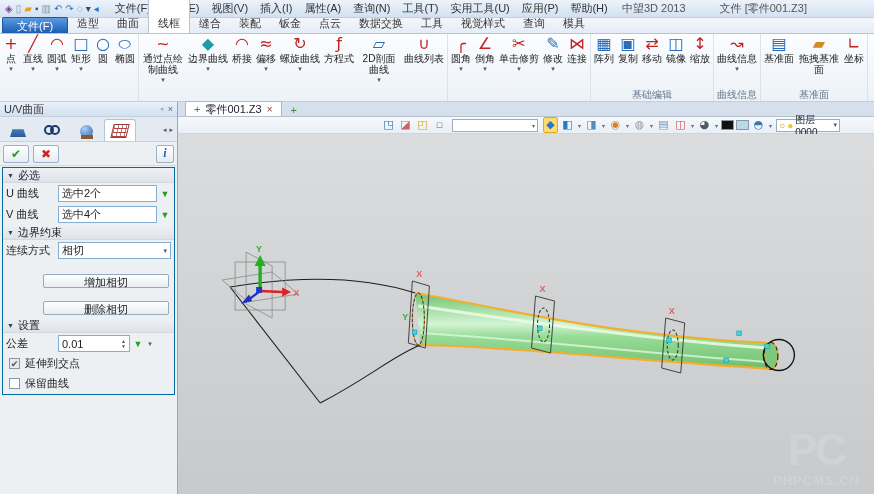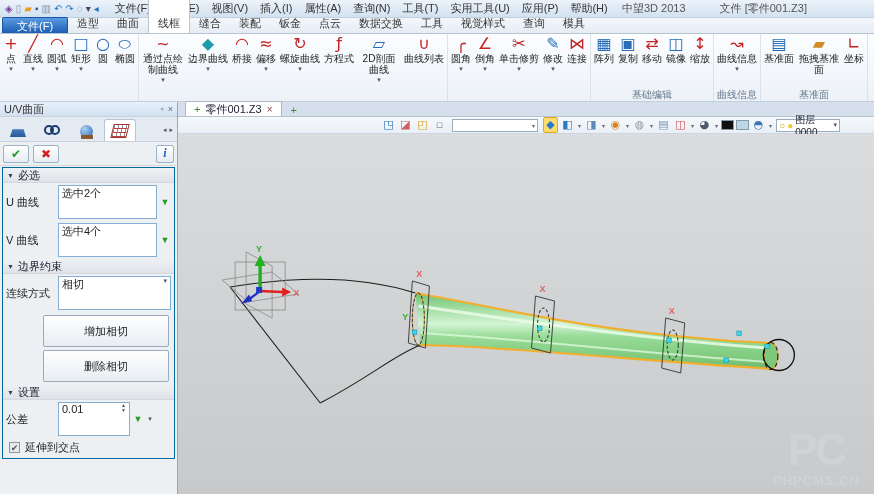--- a/index.html
+++ b/index.html
@@ -39,26 +39,26 @@
   .p-nav{margin-left:auto;font-size:7px;color:#556;display:flex;gap:3px;padding:0 2px 7px 0}
   .p-actions{height:24px;display:flex;align-items:center;gap:4px;padding:0 3px;border-bottom:1px solid #d4dae0}
   .abtn{width:26px;height:18px;border:1px solid #9cb0c6;border-radius:2px;background:linear-gradient(#fff,#e6ecf2);font-size:12px;display:flex;align-items:center;justify-content:center}
   .ok{color:#1da01d}.cancel{color:#d42020}
   .info-btn{margin-left:auto;width:18px;height:18px;border:1px solid #9cb0c6;border-radius:2px;background:linear-gradient(#fff,#e6ecf2);color:#2060c0;font-family:"Liberation Serif",serif;font-style:italic;font-weight:bold;font-size:12px;display:flex;align-items:center;justify-content:center}
   .p-body{border:1px solid #0369a1;margin:1px 2px;background:#edf0f3}
   .sec-h{height:15px;background:linear-gradient(#eef1f4,#dfe3e8);border-bottom:1px solid #d2d8de;display:flex;align-items:center;font-size:11px;color:#223;padding:0 4px;gap:4px}
   .tri{font-size:7px;color:#345}
   .frow{display:flex;align-items:center;padding:2px 3px;gap:2px}
   .frow label{width:50px;font-size:11px;color:#222;white-space:nowrap}
-  .inp{flex:1;height:34px;background:#fff;border:1px solid #86aed2;font-size:11px;display:flex;align-items:flex-start;padding:0 3px;color:#222}
+  .inp{flex:1;height:17px;background:#fff;border:1px solid #86aed2;font-size:11px;display:flex;align-items:center;padding:0 3px;color:#222}
   .garrow{color:#22a022;font-size:9px;width:12px;text-align:center}
   .caret{margin-left:auto;font-size:7px;color:#556}
   .spin{display:flex;flex-direction:column;margin-left:auto;font-size:5px;line-height:5px;color:#456}
   .tinycaret{font-size:7px;color:#556;width:8px;text-align:center}
-  .pbtn{display:block;width:126px;height:32px;margin:3px 5px 3px auto;border:1px solid #98aabc;background:linear-gradient(#fefefe,#e8edf2);font-size:11px;color:#222;border-radius:2px}
+  .pbtn{display:block;width:126px;height:14px;margin:13px 5px 3px auto;border:1px solid #98aabc;background:linear-gradient(#fefefe,#e8edf2);font-size:11px;color:#222;border-radius:2px}
   .chkrow{display:flex;align-items:center;gap:5px;padding:2px 2px 3px 6px}
   .chk{width:11px;height:11px;border:1px solid #8a98a6;background:#fff;font-size:9px;line-height:10px;text-align:center;color:#556}
   .chk.checked{background:#e9e9e9}
   .chkrow label{font-size:11px;color:#222}
   #panel-fill{flex:1}
   
   .ticon{width:16px;height:14px;display:inline-block;position:relative}
   .icon-stamp{background:linear-gradient(#5a96d8,#2a5a98);clip-path:polygon(15% 45%,85% 45%,100% 100%,0 100%)}
   .icon-stamp::before{content:"";position:absolute;left:5px;top:0;width:6px;height:6px;background:#e8c020}
   .icon-glasses::before,.icon-glasses::after{content:"";position:absolute;width:6px;height:6px;border:2px solid #1a3a6a;border-radius:50%;top:2px}
@@ -373,20 +373,24 @@
               <span>▼</span>
             </span>
         </div>
         <span class="garrow">▼</span>
         <span class="tinycaret">▾</span>
       </div>
       <div class="chkrow">
         <span class="chk checked">✔</span>
         <label>延伸到交点</label>
       </div>
+      <div class="chkrow">
+        <span class="chk"></span>
+        <label>保留曲线</label>
+      </div>
     </div>
     <div id="panel-fill"></div>
   </div>
 
   <div id="right">
     <div id="doctabs">
       <div class="dtab">
         <span class="plus">+</span>
         <span>零件001.Z3</span>
         <span class="close">×</span>

